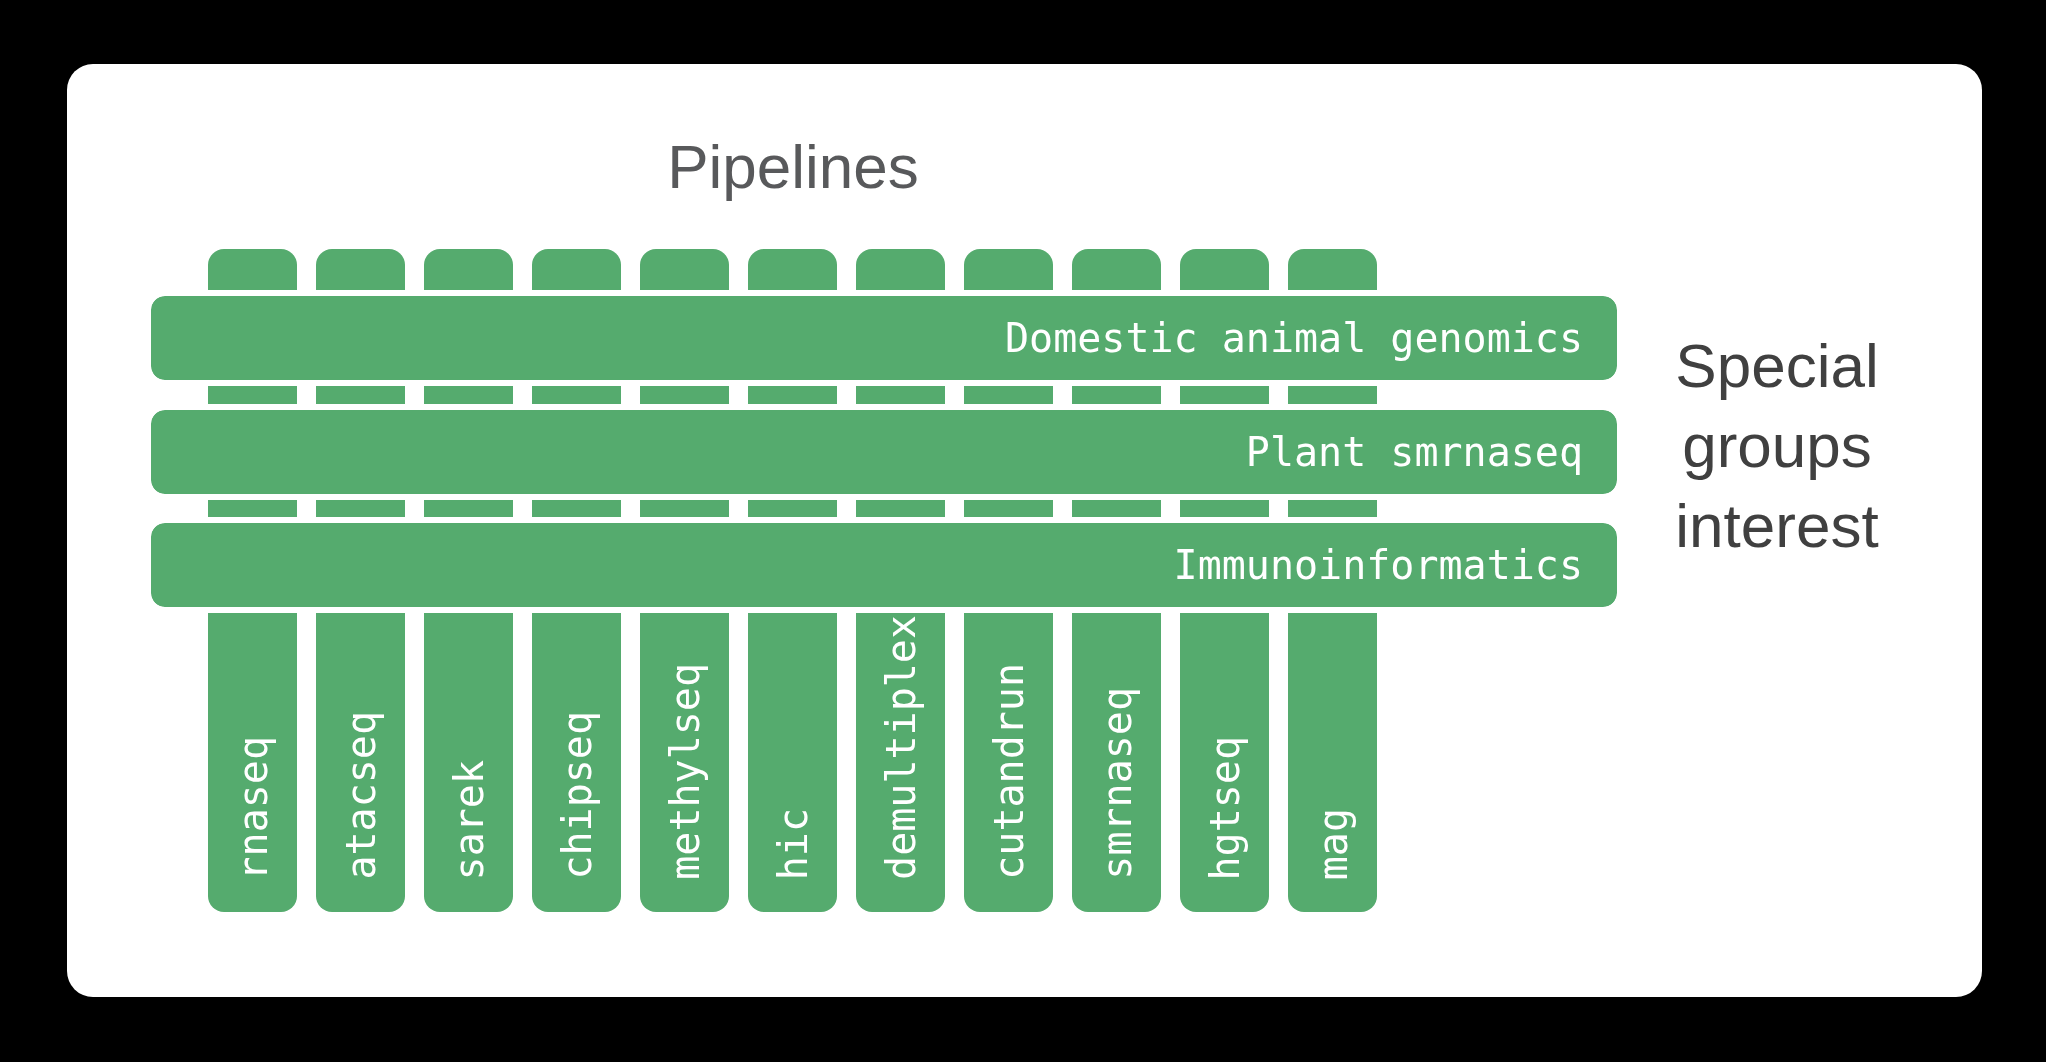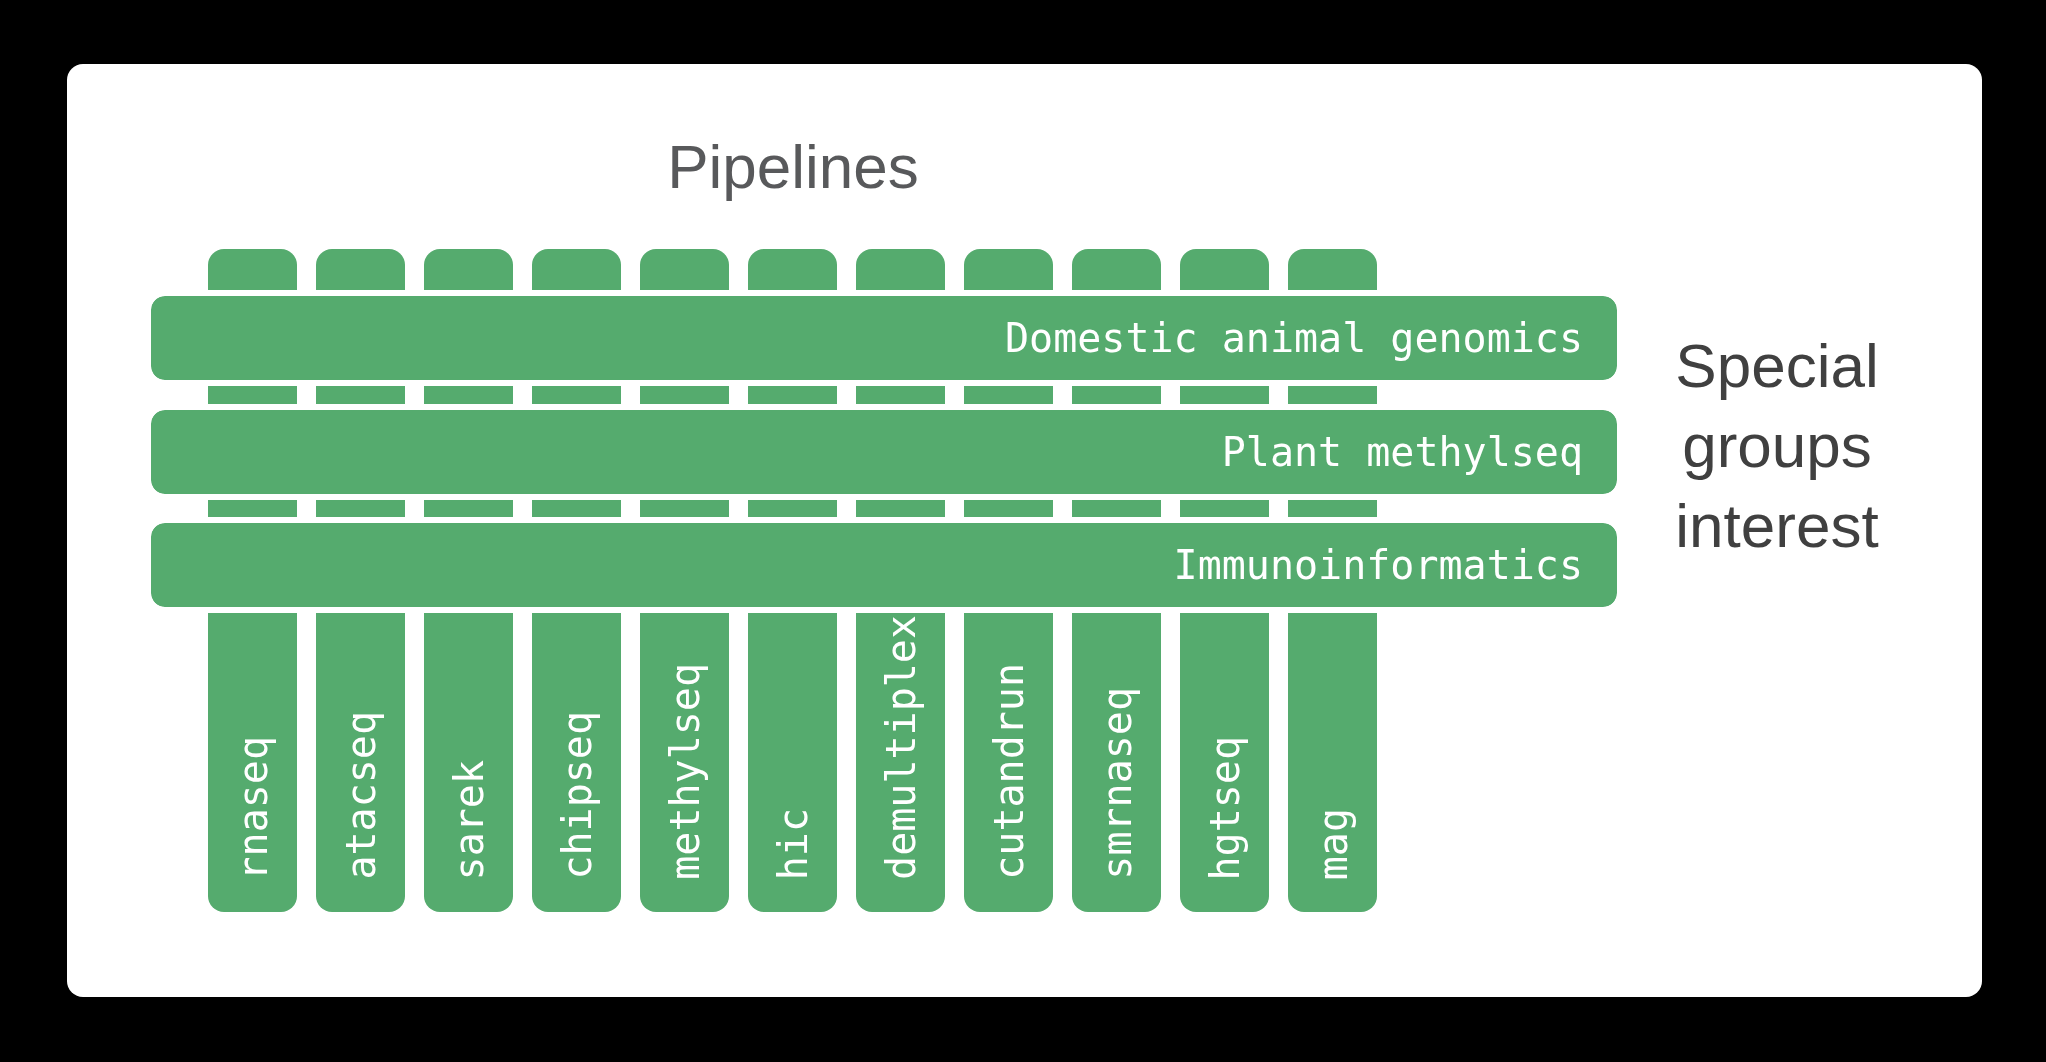--- a/index.html
+++ b/index.html
@@ -15,21 +15,21 @@
     overflow: hidden;
     font-family: "Liberation Sans", sans-serif;
   }
   .card {
     position: absolute;
     left: 67px;
     top: 64px;
     width: 1915px;
     height: 933px;
     background: #ffffff;
-    border-radius: 16px;
+    border-radius: 26px;
     text-decoration: underline;
   }
   .title {
     position: absolute;
     top: 64px;
     left: 0;
     width: 1452px;
     text-align: center;
     font-size: 62px;
     line-height: 78px;
@@ -121,21 +121,21 @@
         <div class="col" style="left: 1113px;">
           <span class="col-label">hgtseq</span>
         </div>
         <div class="col" style="left: 1221px;">
           <span class="col-label">mag</span>
         </div>
       </div>
 
     <div id="bars">
         <div class="bar" style="top: 232px; padding-left: 45px;">Domestic animal genomics</div>
-        <div class="bar" style="top: 346px;">Plant methylseq</div>
+        <div class="bar" style="top: 346px;">Plant smrnaseq</div>
         <div class="bar" style="top: 459px; padding-left: 8px;">Immunoinformatics</div>
       </div>
 
     <div class="side-label">
       <div>Special</div>
       <div>groups</div>
       <div>interest</div>
     </div>
   </div>
 </div>

